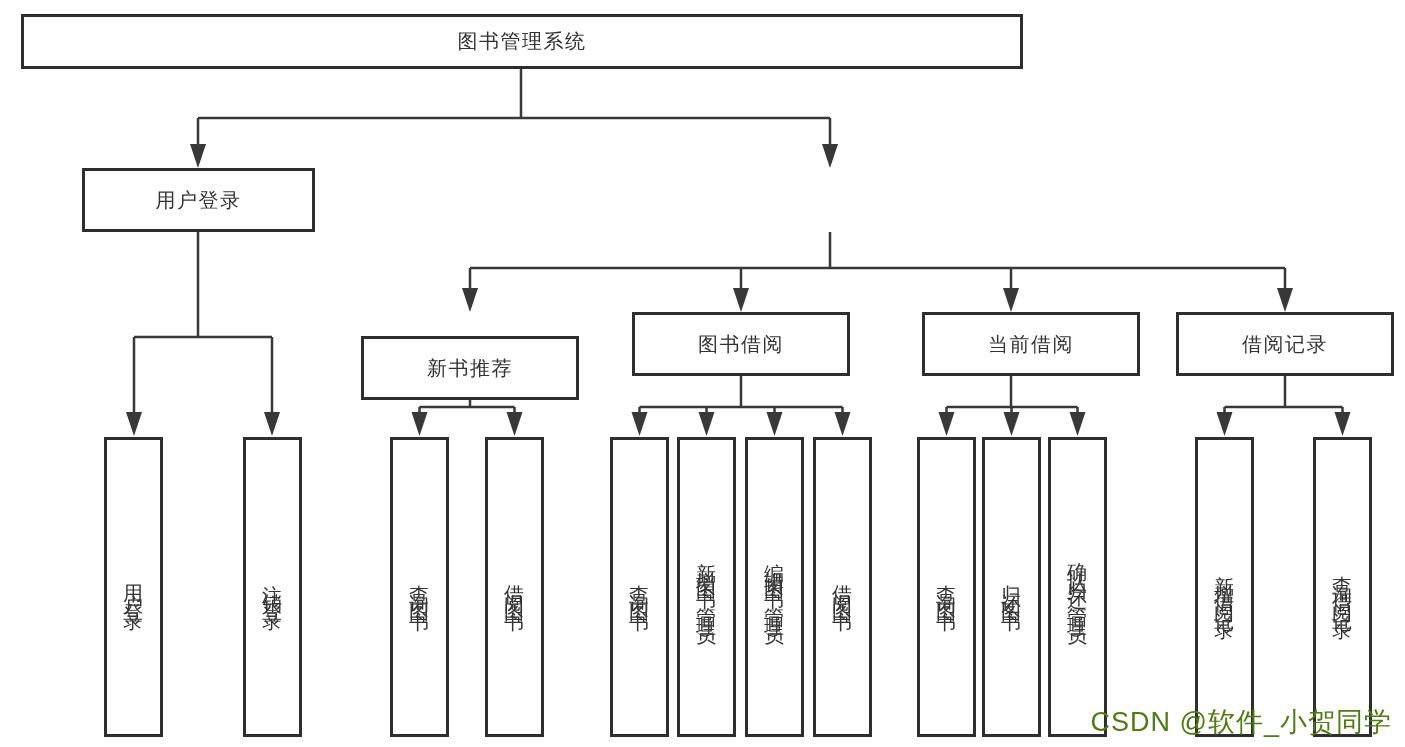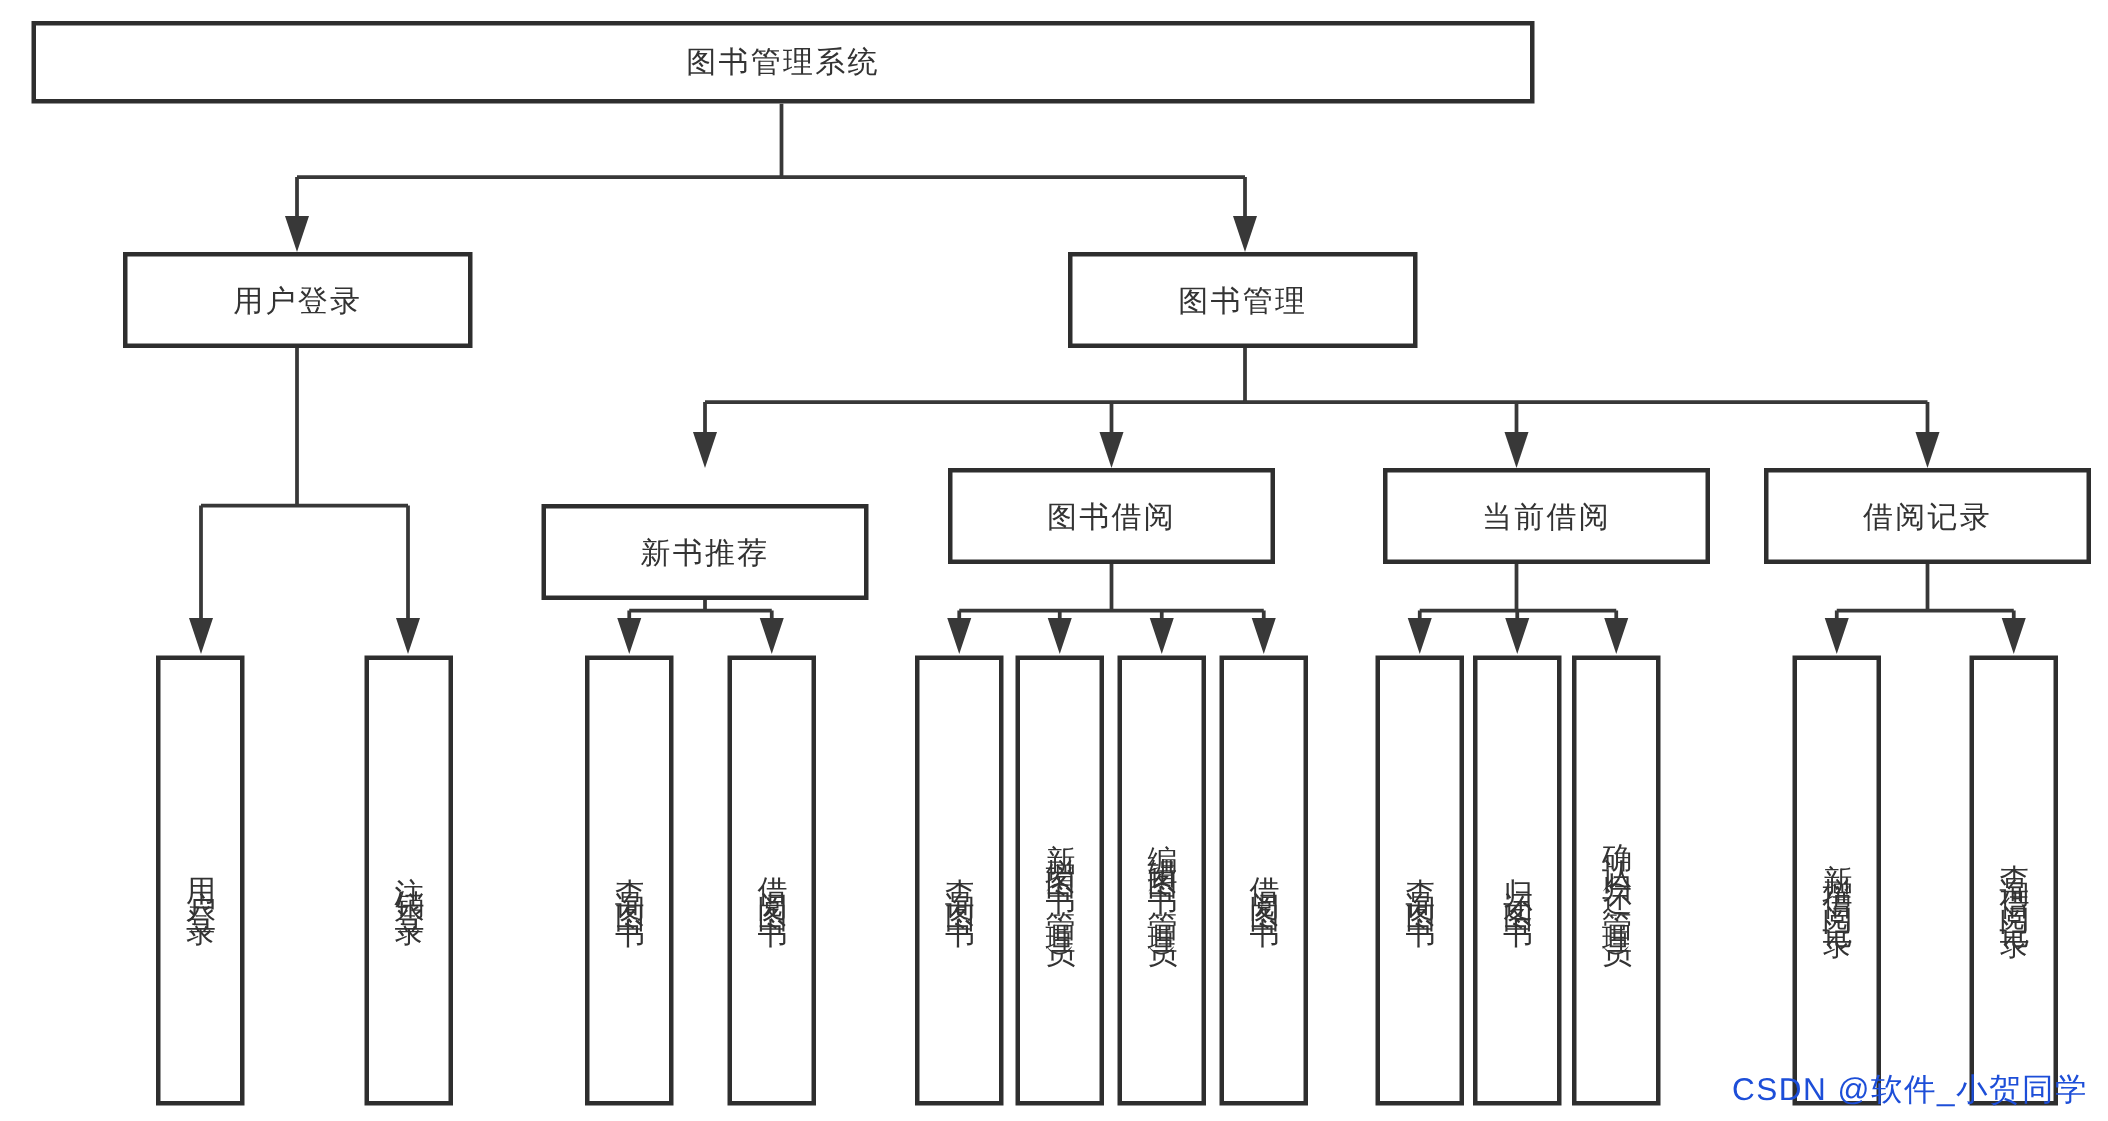--- a/index.html
+++ b/index.html
@@ -29,22 +29,22 @@
   .n-br     { left:1176px;top:312px; width:218px; height:64px; }
   .leaf     { top:437px; width:59px; height:300px; }
   .l-1  { left:104px; }  .l-2  { left:243px; }
   .l-3  { left:390px; }  .l-4  { left:485px; }
   .l-5  { left:610px; }  .l-6  { left:677px; }
   .l-7  { left:745px; }  .l-8  { left:813px; }
   .l-9  { left:917px; }  .l-10 { left:982px; }
   .l-11 { left:1048px; } .l-12 { left:1195px; }
   .l-13 { left:1313px; }
   .watermark {
-    position:absolute; right:13px; bottom:7px; font-size:21px;
-    color:#1d4ed8; letter-spacing:1px; white-space:nowrap;
+    position:absolute; right:13px; bottom:7px; font-size:27px;
+    color:#4d7c0f; letter-spacing:1px; white-space:nowrap;
   }
 </style>
 </head>
 <body>
 
 <div class="canvas">
 
   <svg class="conn" width="1405" height="747" viewBox="0 0 1405 747">
     <g stroke="#383838" stroke-width="2.5" fill="none">
 
@@ -81,21 +81,20 @@
       <polygon points="1003.5,412 1019.5,412 1011.5,436"></polygon>
       <polygon points="1069.5,412 1085.5,412 1077.5,436"></polygon>
       <polygon points="1216.5,412 1232.5,412 1224.5,436"></polygon>
       <polygon points="1334.5,412 1350.5,412 1342.5,436"></polygon>
     </g>
   </svg>
 
   <div class="node h-node n-root">图书管理系统</div>
 
   <div class="node h-node n-ulogin">用户登录</div>
-  <div class="node h-node n-bmgmt">图书管理</div>
 
   <div class="node h-node n-nbr">新书推荐</div>
   <div class="node h-node n-bb">图书借阅</div>
   <div class="node h-node n-cb">当前借阅</div>
   <div class="node h-node n-br">借阅记录</div>
 
   <div class="node leaf l-1">
     <span class="v-label">用户登录</span>
   </div>
   <div class="node leaf l-2">

